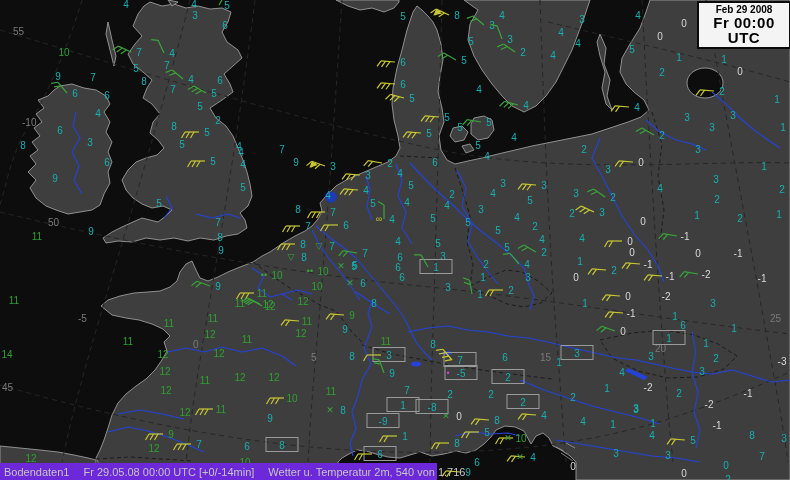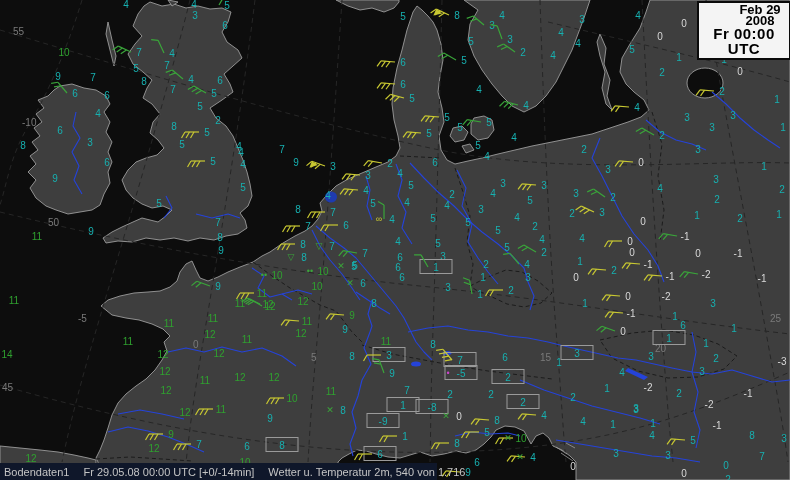--- a/index.html
+++ b/index.html
@@ -1,23 +1,23 @@
 <!DOCTYPE html>
 <html><head>
 <meta charset="utf-8">
 <style>
   html,body{margin:0;padding:0;background:#000;}
   .screen{position:relative;width:790px;height:480px;overflow:hidden;background:#0d0d0d;
           font-family:"Liberation Sans",sans-serif;}
   svg text{font-family:"Liberation Sans","DejaVu Sans",sans-serif;}
   .info-box{position:absolute;top:1px;left:697px;width:90px;background:#f4f4f4;
             border:2px solid #0a0a0a;text-align:center;color:#000;padding:1px 0 2px 0;z-index:5;}
-  .info-box .l1{font-size:13px;font-weight:bold;line-height:11px;padding-left:32px;}
+  .info-box .l1{font-size:10px;font-weight:bold;line-height:11px;}
   .info-box .l2{font-size:15px;font-weight:bold;line-height:15px;letter-spacing:0.5px;}
-  .status-bar{position:absolute;left:0;top:463px;width:437px;height:17px;background:#0f172a;
+  .status-bar{position:absolute;left:0;top:463px;width:437px;height:17px;background:#6d28d9;
               color:#c4c4c4;font-size:11px;display:flex;align-items:center;padding:0 4px;
               box-sizing:border-box;white-space:nowrap;z-index:5;}
   .status-bar span{margin-right:14px;}
 </style>
 </head>
 <body>
 
 <div class="screen">
   <svg width="790" height="480" viewBox="0 0 790 480">
 

